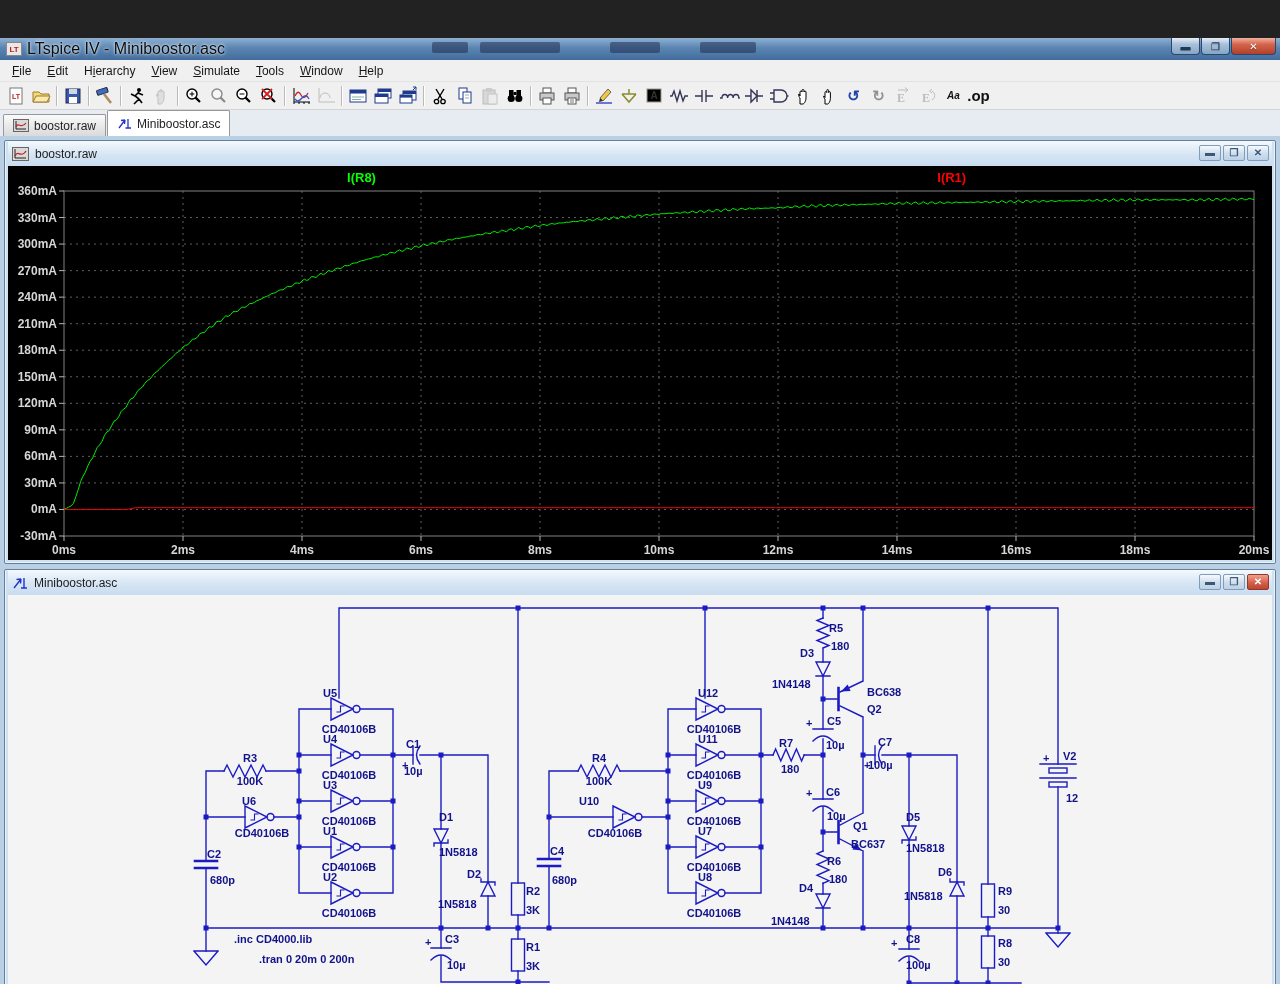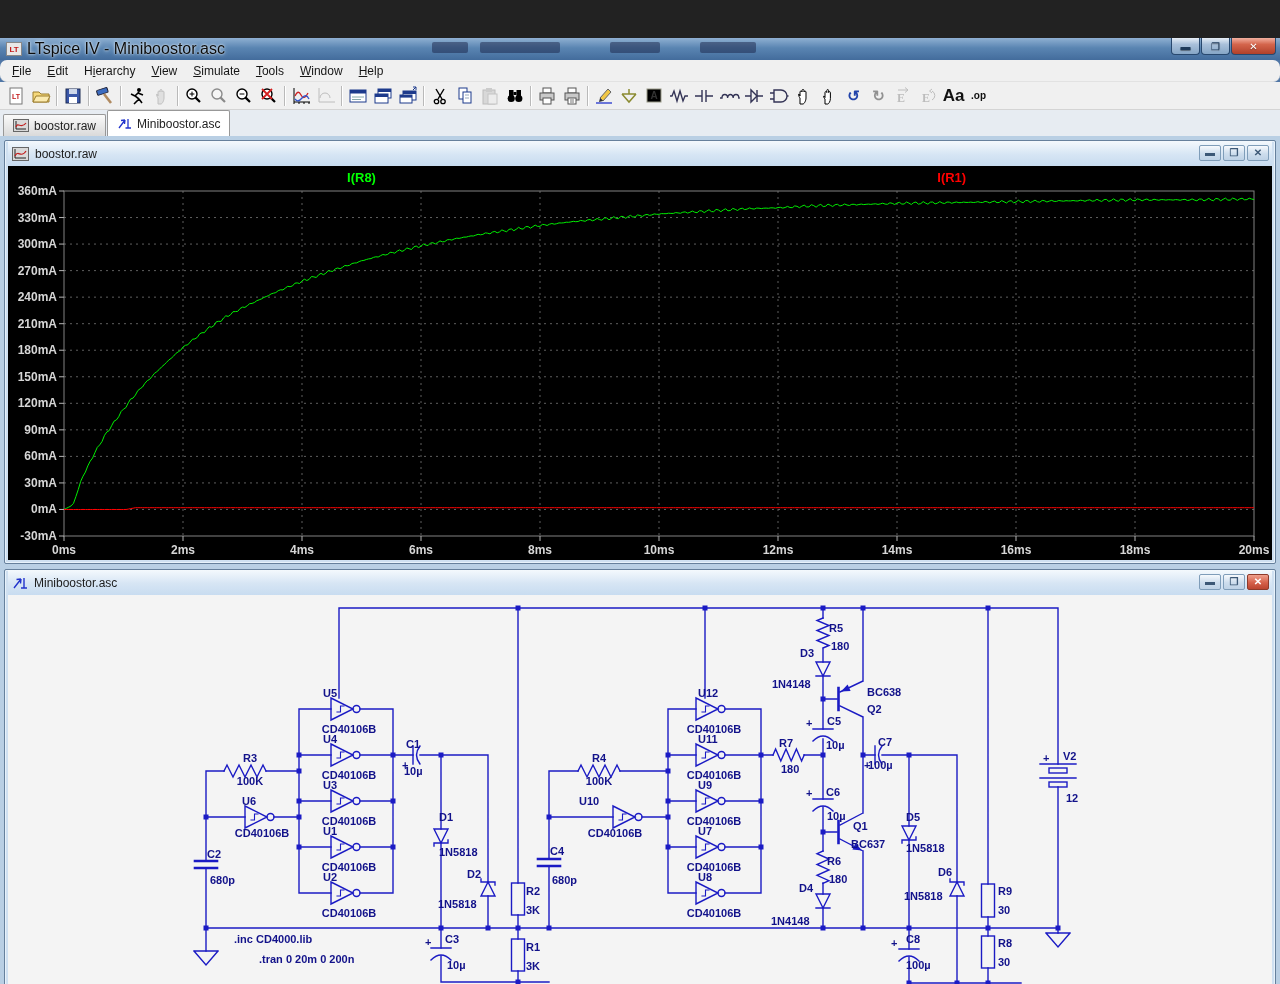--- a/index.html
+++ b/index.html
@@ -7,21 +7,21 @@
   .app{width:1280px;height:984px;display:flex;flex-direction:column;font-family:"Liberation Sans",sans-serif;background:#4f76a6;overflow:hidden;margin-top:38px;}
   
   .titlebar{height:22px;background:linear-gradient(#8fb0d2,#5a85b2 45%,#436c9c);display:flex;align-items:center;padding:0 6px;position:relative;flex:0 0 22px;}
   .title-text{font-size:16px;color:#0b0b0b;margin-left:5px;text-shadow:0 0 4px #d8e8f6,0 0 2px #e8f2fa;white-space:nowrap;}
   .ghost{position:absolute;top:4px;height:11px;background:rgba(22,32,66,.48);border-radius:2px;filter:blur(.6px);}
   .winbtns{position:absolute;right:4px;top:0;display:flex;}
   .wbtn{height:17px;border:1px solid #28486e;border-top:none;display:flex;align-items:center;justify-content:center;color:#fff;font-size:10px;border-radius:0 0 4px 4px;margin-left:1px;text-shadow:0 1px 1px #00000066;}
   .wbtn.minmax{width:29px;background:linear-gradient(#e6eef7,#a9c0da 40%,#86a6c6);color:#1e3a5a;}
   .wbtn.close{width:45px;background:linear-gradient(#f2b0a0,#d4654c 40%,#b1402a);}
   
-  .menubar{height:22px;background:#f0f0f0;display:flex;align-items:center;padding-left:4px;font-size:12px;color:#161616;flex:0 0 22px;border-bottom:1px solid #e2e2e2;border-radius:7px;}
+  .menubar{height:22px;background:#f0f0f0;display:flex;align-items:center;padding-left:4px;font-size:12px;color:#161616;flex:0 0 22px;border-bottom:1px solid #e2e2e2;}
   .menu-item{padding:3px 8px;}
   
   .toolbar{height:28px;background:#f0f0f0;display:flex;align-items:center;padding-left:3px;flex:0 0 28px;border-bottom:1px solid #d4d4d4;}
   .tb{width:25px;height:23px;display:flex;align-items:center;justify-content:center;flex:0 0 25px;}
   .tb.dim{opacity:.42;filter:grayscale(1);}
   .sep{width:1px;height:20px;background:#b9b9b9;box-shadow:1px 0 0 #ffffff;margin:0 3px;flex:0 0 1px;}
   .tbtxt{font-weight:bold;color:#111;}
   
   .tabbar{height:26px;background:#e7ecf2;display:flex;align-items:flex-end;padding-left:3px;flex:0 0 26px;}
   .tab{height:22px;display:flex;align-items:center;gap:5px;padding:0 9px;font-size:12px;color:#222;background:linear-gradient(#fafafa,#dadada);border:1px solid #989898;border-bottom:none;border-radius:2px 2px 0 0;margin-right:1px;}
@@ -309,24 +309,24 @@
           <path d="M5,4 h10 m-3,-2.5 l3,2.5 l-3,2.5" stroke="#777" fill="none"></path>
         </svg>
       </div>
     <div class="tb dim">
         <svg width="22" height="20">
           <text x="4" y="16" font-size="12" font-weight="bold" fill="#777" font-family="Liberation Serif">E</text>
           <path d="M14,14 a5,5 0 0 0 0,-9 m0,-2 l-2.5,2 l2.5,2" stroke="#777" fill="none"></path>
         </svg>
       </div>
     <div class="tb">
-        <span class="tbtxt" style="font-size:17px">Aa</span>
-      </div>
-    <div class="tb">
-        <span class="tbtxt" style="font-size:10px">.op</span>
+        <span class="tbtxt" style="font-style:italic;font-size:10px">Aa</span>
+      </div>
+    <div class="tb">
+        <span class="tbtxt" style="font-size:15px">.op</span>
       </div>
   </div>
 
   <div class="tabbar">
     <div class="tab">
       <span class="icon">
         <svg width="16" height="13">
             <rect x="0.5" y="0.5" width="15" height="12" fill="#d9d9d9" stroke="#666"></rect>
             <path d="M3,10 H13 M3,10 V2" stroke="#222" fill="none"></path>
             <path d="M3,8 C5,2 8,11 13,4" stroke="#c22020" fill="none" stroke-width="1.2"></path>

